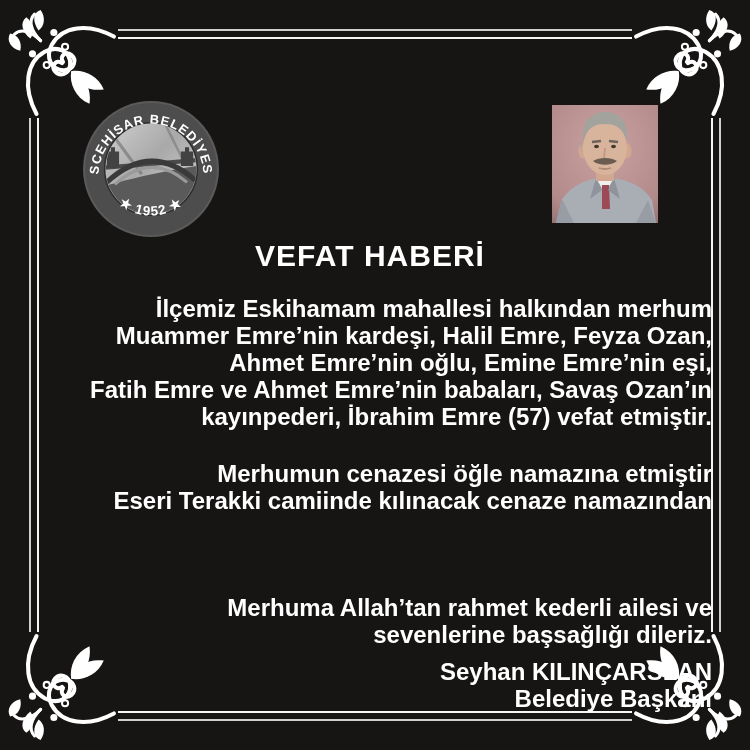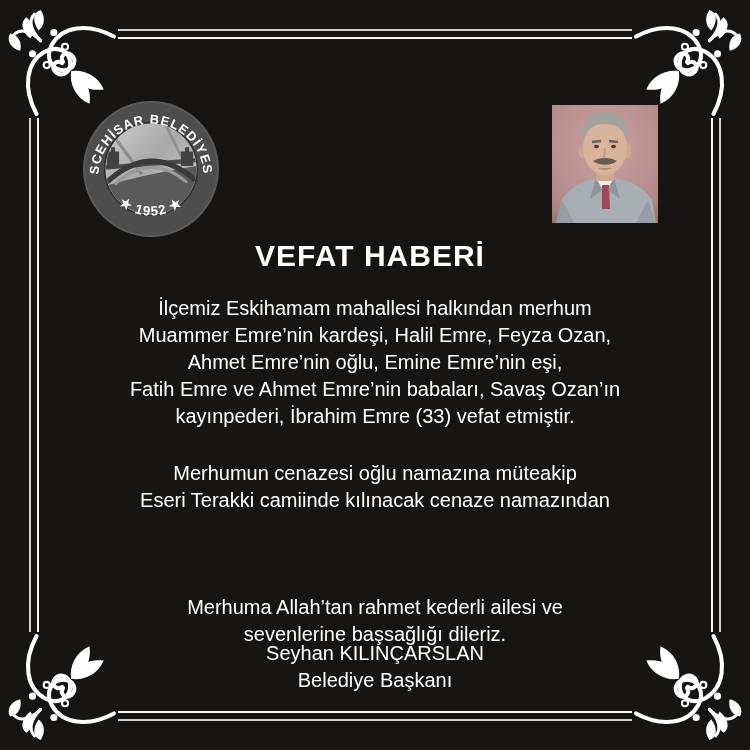--- a/index.html
+++ b/index.html
@@ -22,27 +22,27 @@
   .corner.br{right:6px;bottom:6px;transform:scale(-1,-1);}
 
   .logo{position:absolute;left:82px;top:100px;width:138px;height:138px;z-index:4;}
   .photo{position:absolute;left:552px;top:105px;width:106px;height:118px;z-index:4;}
 
   .title{
     position:absolute;top:239px;left:0;right:10px;text-align:center;z-index:4;
     color:#fff;font-size:30px;font-weight:bold;letter-spacing:1px;
   }
   .para{
-    position:absolute;left:38px;right:38px;text-align:center;z-index:4;
-    color:#fff;font-weight:normal;font-size:20px;line-height:27px;
+    position:absolute;left:38px;right:38px;text-align:right;z-index:4;
+    color:#fff;font-weight:bold;font-size:24px;line-height:27px;
   }
   #para1{top:295px;}
   #para2{top:460px;}
   #para3{top:594px;}
-  #signature{top:640px;}
+  #signature{top:658px;}
 </style>
 </head>
 <body>
 
 <div id="canvas">
 
   <svg width="0" height="0" style="position:absolute" aria-hidden="true">
     <symbol id="flourish" viewBox="0 0 110 110">
       <g stroke="#fff" stroke-width="4" fill="none" stroke-linecap="round">
         <path d="M106,30 C80,16 55,20 45,38 C38,51 45,64 58,63 C67,62 70,53 64,48 C59,44 52,49 56,55"></path>
@@ -155,25 +155,25 @@
     <path d="M47,63 Q53,65 59,63" stroke="#b08a74" stroke-width="1.8" fill="none"></path>
   </svg>
 
   <div class="title">VEFAT HABERİ</div>
 
   <div class="para" id="para1">
     <div>İlçemiz Eskihamam mahallesi halkından merhum</div>
     <div>Muammer Emre’nin kardeşi, Halil Emre, Feyza Ozan,</div>
     <div>Ahmet Emre’nin oğlu, Emine Emre’nin eşi,</div>
     <div>Fatih Emre ve Ahmet Emre’nin babaları, Savaş Ozan’ın</div>
-    <div>kayınpederi, İbrahim Emre (33) vefat etmiştir.</div>
+    <div>kayınpederi, İbrahim Emre (57) vefat etmiştir.</div>
   </div>
 
   <div class="para" id="para2">
-    <div>Merhumun cenazesi oğlu namazına müteakip</div>
+    <div>Merhumun cenazesi öğle namazına etmiştir</div>
     <div>Eseri Terakki  camiinde kılınacak cenaze namazından</div>
   </div>
 
   <div class="para" id="para3">
     <div>Merhuma Allah’tan rahmet kederli ailesi ve</div>
     <div>sevenlerine başsağlığı dileriz.</div>
   </div>
 
   <div class="para" id="signature">
     <div>Seyhan KILINÇARSLAN</div>

